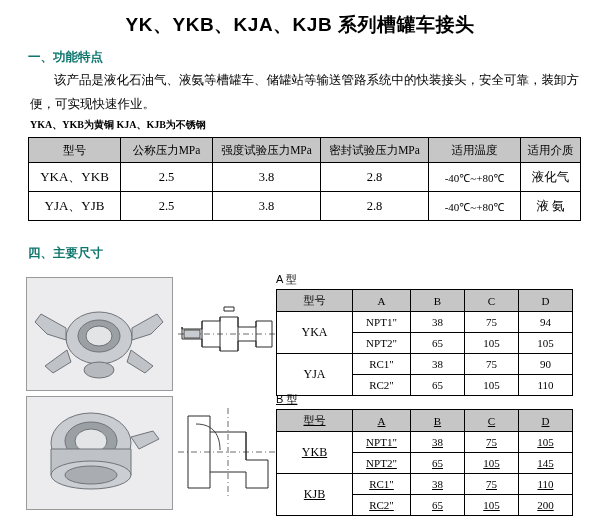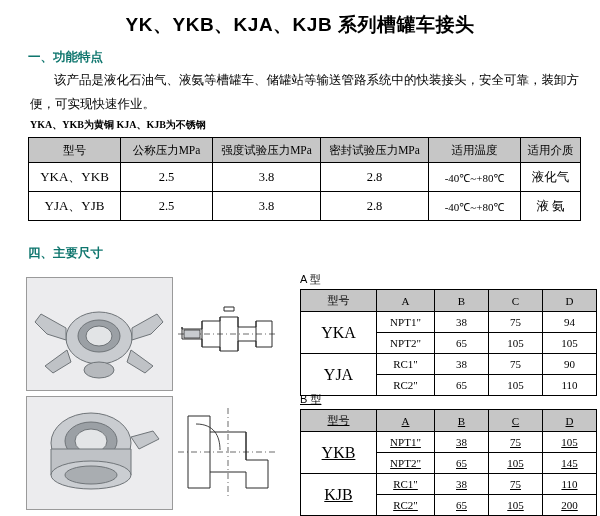--- a/index.html
+++ b/index.html
@@ -86,41 +86,41 @@
     font-size: 13px;
   }
   .imgbox {
     border: 1px solid #9a9a9a;
     background: #efeff0;
     position: relative;
     overflow: hidden;
   }
   .dim-tables {
     position: absolute;
-    left: 300px;
+    left: 276px;
   }
   .tbl-label {
     font-size: 11px;
     font-family: "Liberation Sans", sans-serif;
     margin-bottom: 2px;
   }
   table.dim {
     width: 296px;
   }
   table.dim th {
     background: #c6c6c6;
     font-size: 11px;
     height: 19px;
   }
   table.dim td {
     font-size: 11px;
     height: 18px;
   }
   table.dim td.model {
-    font-size: 16px;
+    font-size: 12px;
   }
   .photo, .draw {
     position: absolute;
   }
   svg { display:block; }
 </style>
 </head>
 <body>
 
 <div class="page">

